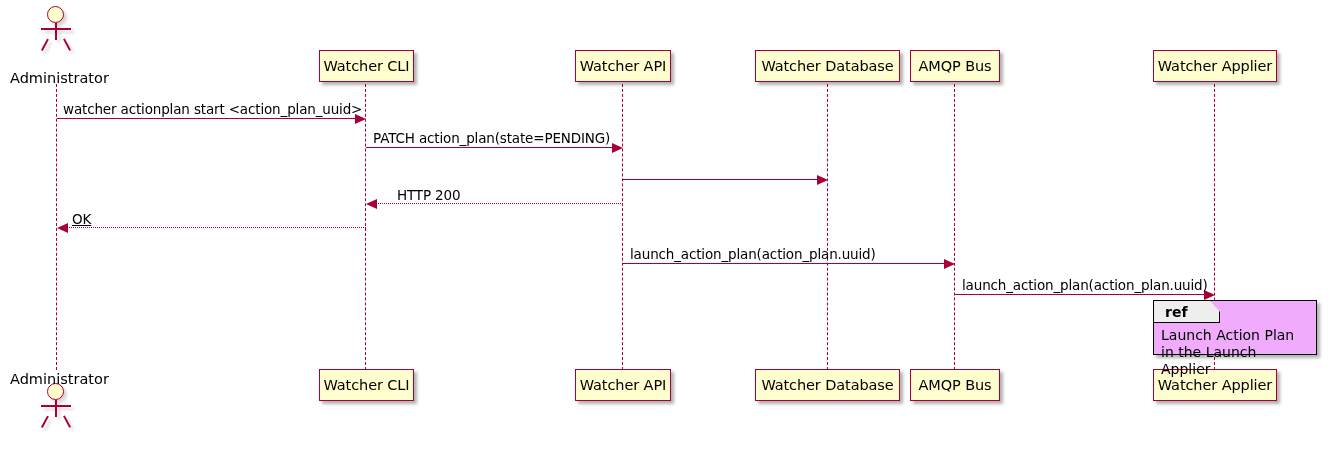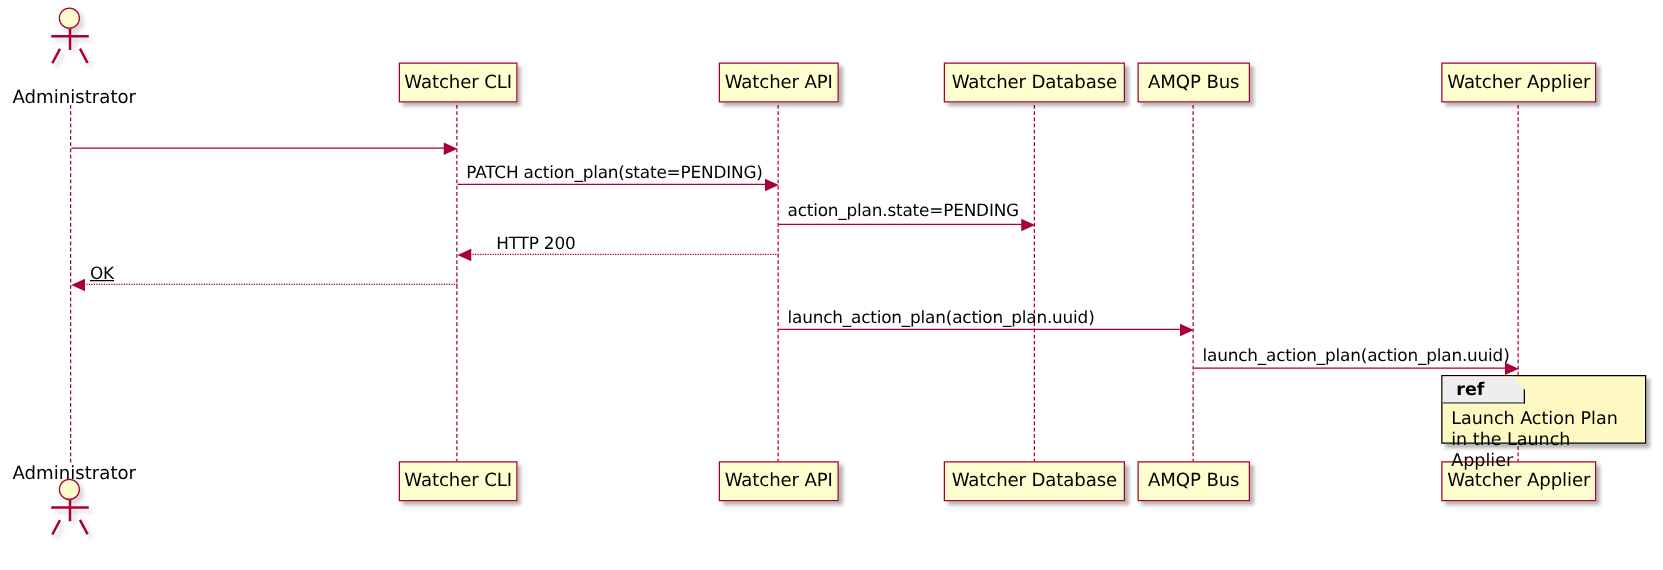--- a/index.html
+++ b/index.html
@@ -71,21 +71,21 @@
     border-right:11px solid #A80036;
   }
   .msg-label{
     position:absolute;font-size:13.5px;color:#000;white-space:nowrap;
     letter-spacing:-0.15px;
   }
 
   
   .ref-box{
     position:absolute;
-    background:#fef9c3;
+    background:#f0abfc;
     border:1.6px solid #000000;
     box-shadow:3px 3px 3px rgba(0,0,0,0.30);
     box-sizing:border-box;
   }
   .ref-tab{
     position:absolute;left:0;top:0;
     background:#EEEEEE;
     border-right:1.6px solid #000;
     border-bottom:1.6px solid #000;
     box-sizing:border-box;
@@ -169,26 +169,26 @@
       <span>AMQP Bus</span>
     </div>
     <div class="pbox" style="left: 1153px; top: 50px; width: 124px;">
       <span>Watcher Applier</span>
     </div>
     <div class="pbox" style="left: 1153px; top: 369px; width: 124px;">
       <span>Watcher Applier</span>
     </div>
     <div class="msg-line" style="left: 57px; top: 118px; width: 299px;"></div>
     <div class="arrow right" style="left: 355px; top: 113.8px;"></div>
+    <div class="msg-label" style="left: 63px; top: 101px;">watcher actionplan start &lt;action_plan_uuid&gt;</div>
     <div class="msg-line" style="left: 366px; top: 147px; width: 247px;"></div>
     <div class="arrow right" style="left: 612px; top: 142.8px;"></div>
     <div class="msg-label" style="left: 373px; top: 130px;">PATCH action_plan(state=PENDING)</div>
     <div class="msg-line" style="left: 623px; top: 179px; width: 195px;"></div>
     <div class="arrow right" style="left: 817px; top: 174.8px;"></div>
-    <div class="msg-label" style="left: 630px; top: 161px;">action_plan.state=PENDING</div>
     <div class="msg-line dotted" style="left: 376px; top: 203px; width: 247px;"></div>
     <div class="arrow left" style="left: 366px; top: 198.8px;"></div>
     <div class="msg-label" style="left: 397px; top: 187px;">HTTP 200</div>
     <div class="msg-line dotted" style="left: 67px; top: 227px; width: 299px;"></div>
     <div class="arrow left" style="left: 57px; top: 222.8px;"></div>
     <div class="msg-label" style="left: 72px; top: 211px; text-decoration: underline;">OK</div>
     <div class="msg-line" style="left: 623px; top: 263px; width: 322px;"></div>
     <div class="arrow right" style="left: 944px; top: 258.8px;"></div>
     <div class="msg-label" style="left: 630px; top: 246px;">launch_action_plan(action_plan.uuid)</div>
     <div class="msg-line" style="left: 955px; top: 294px; width: 250px;"></div>

